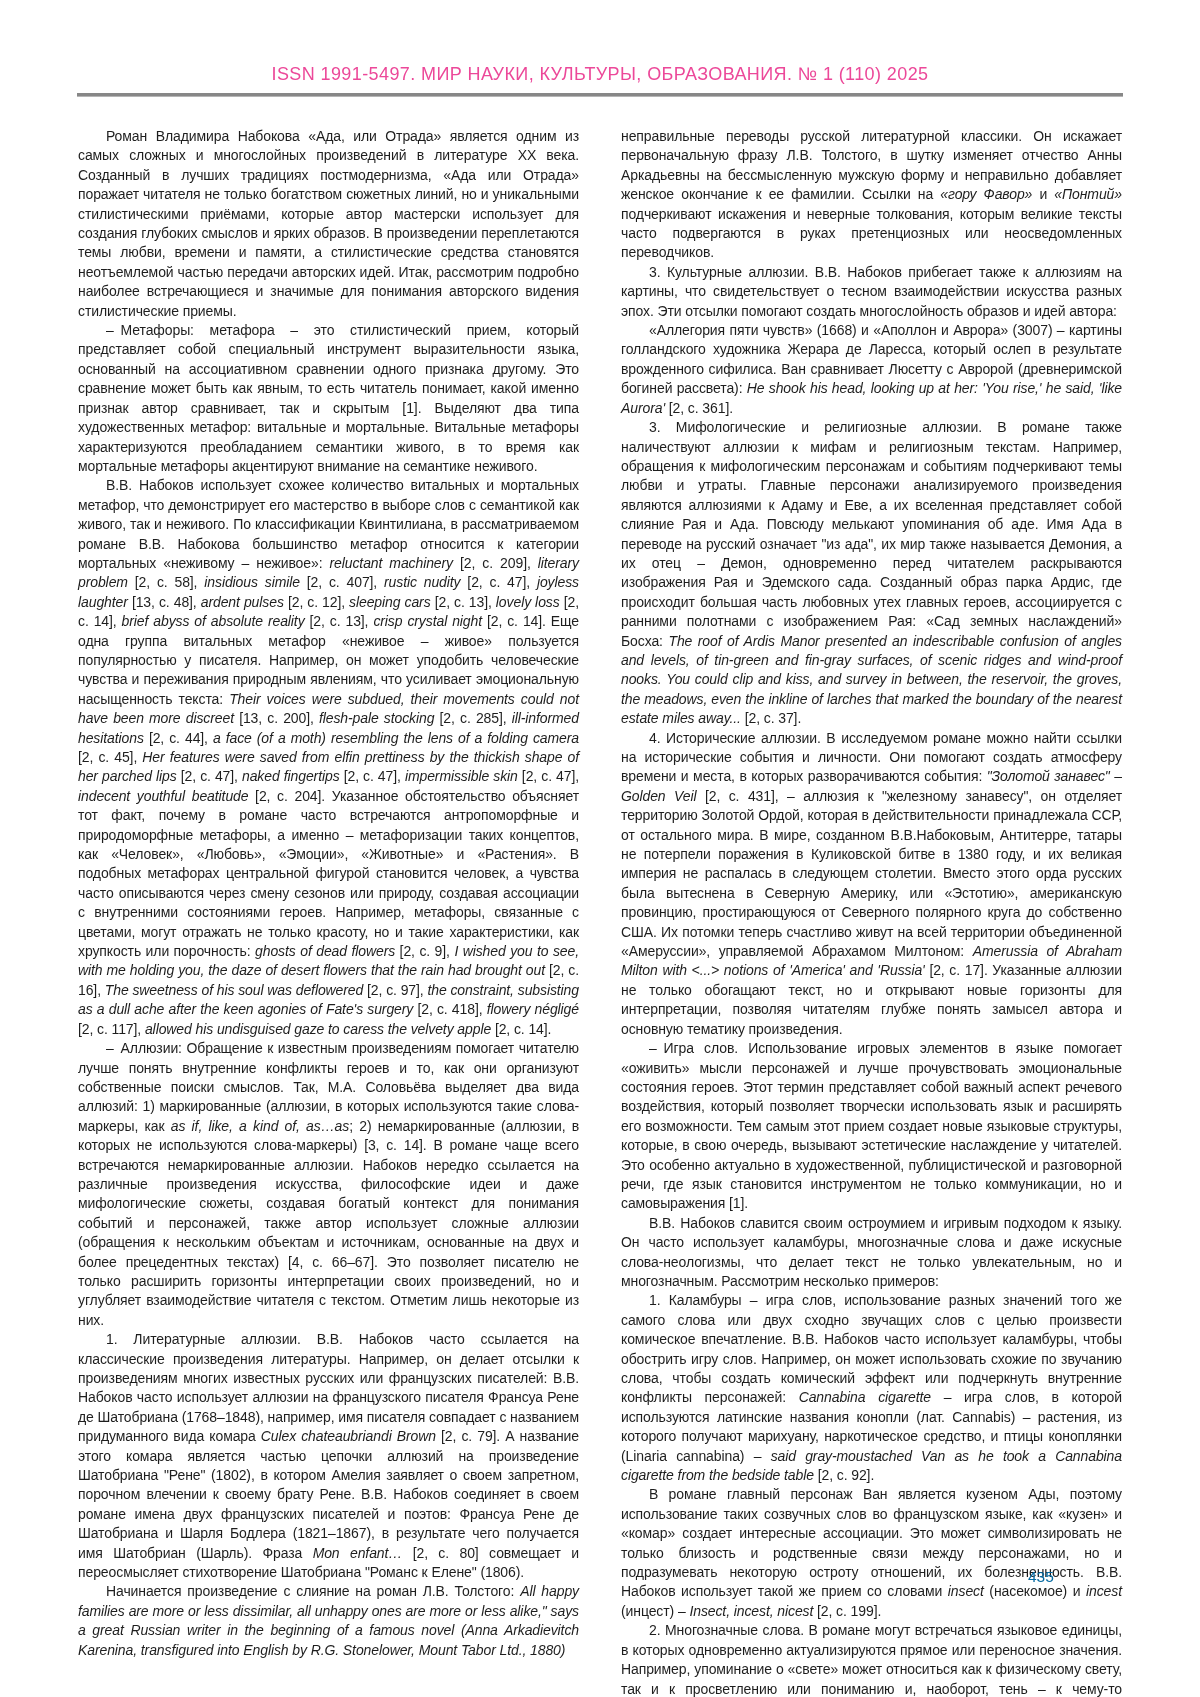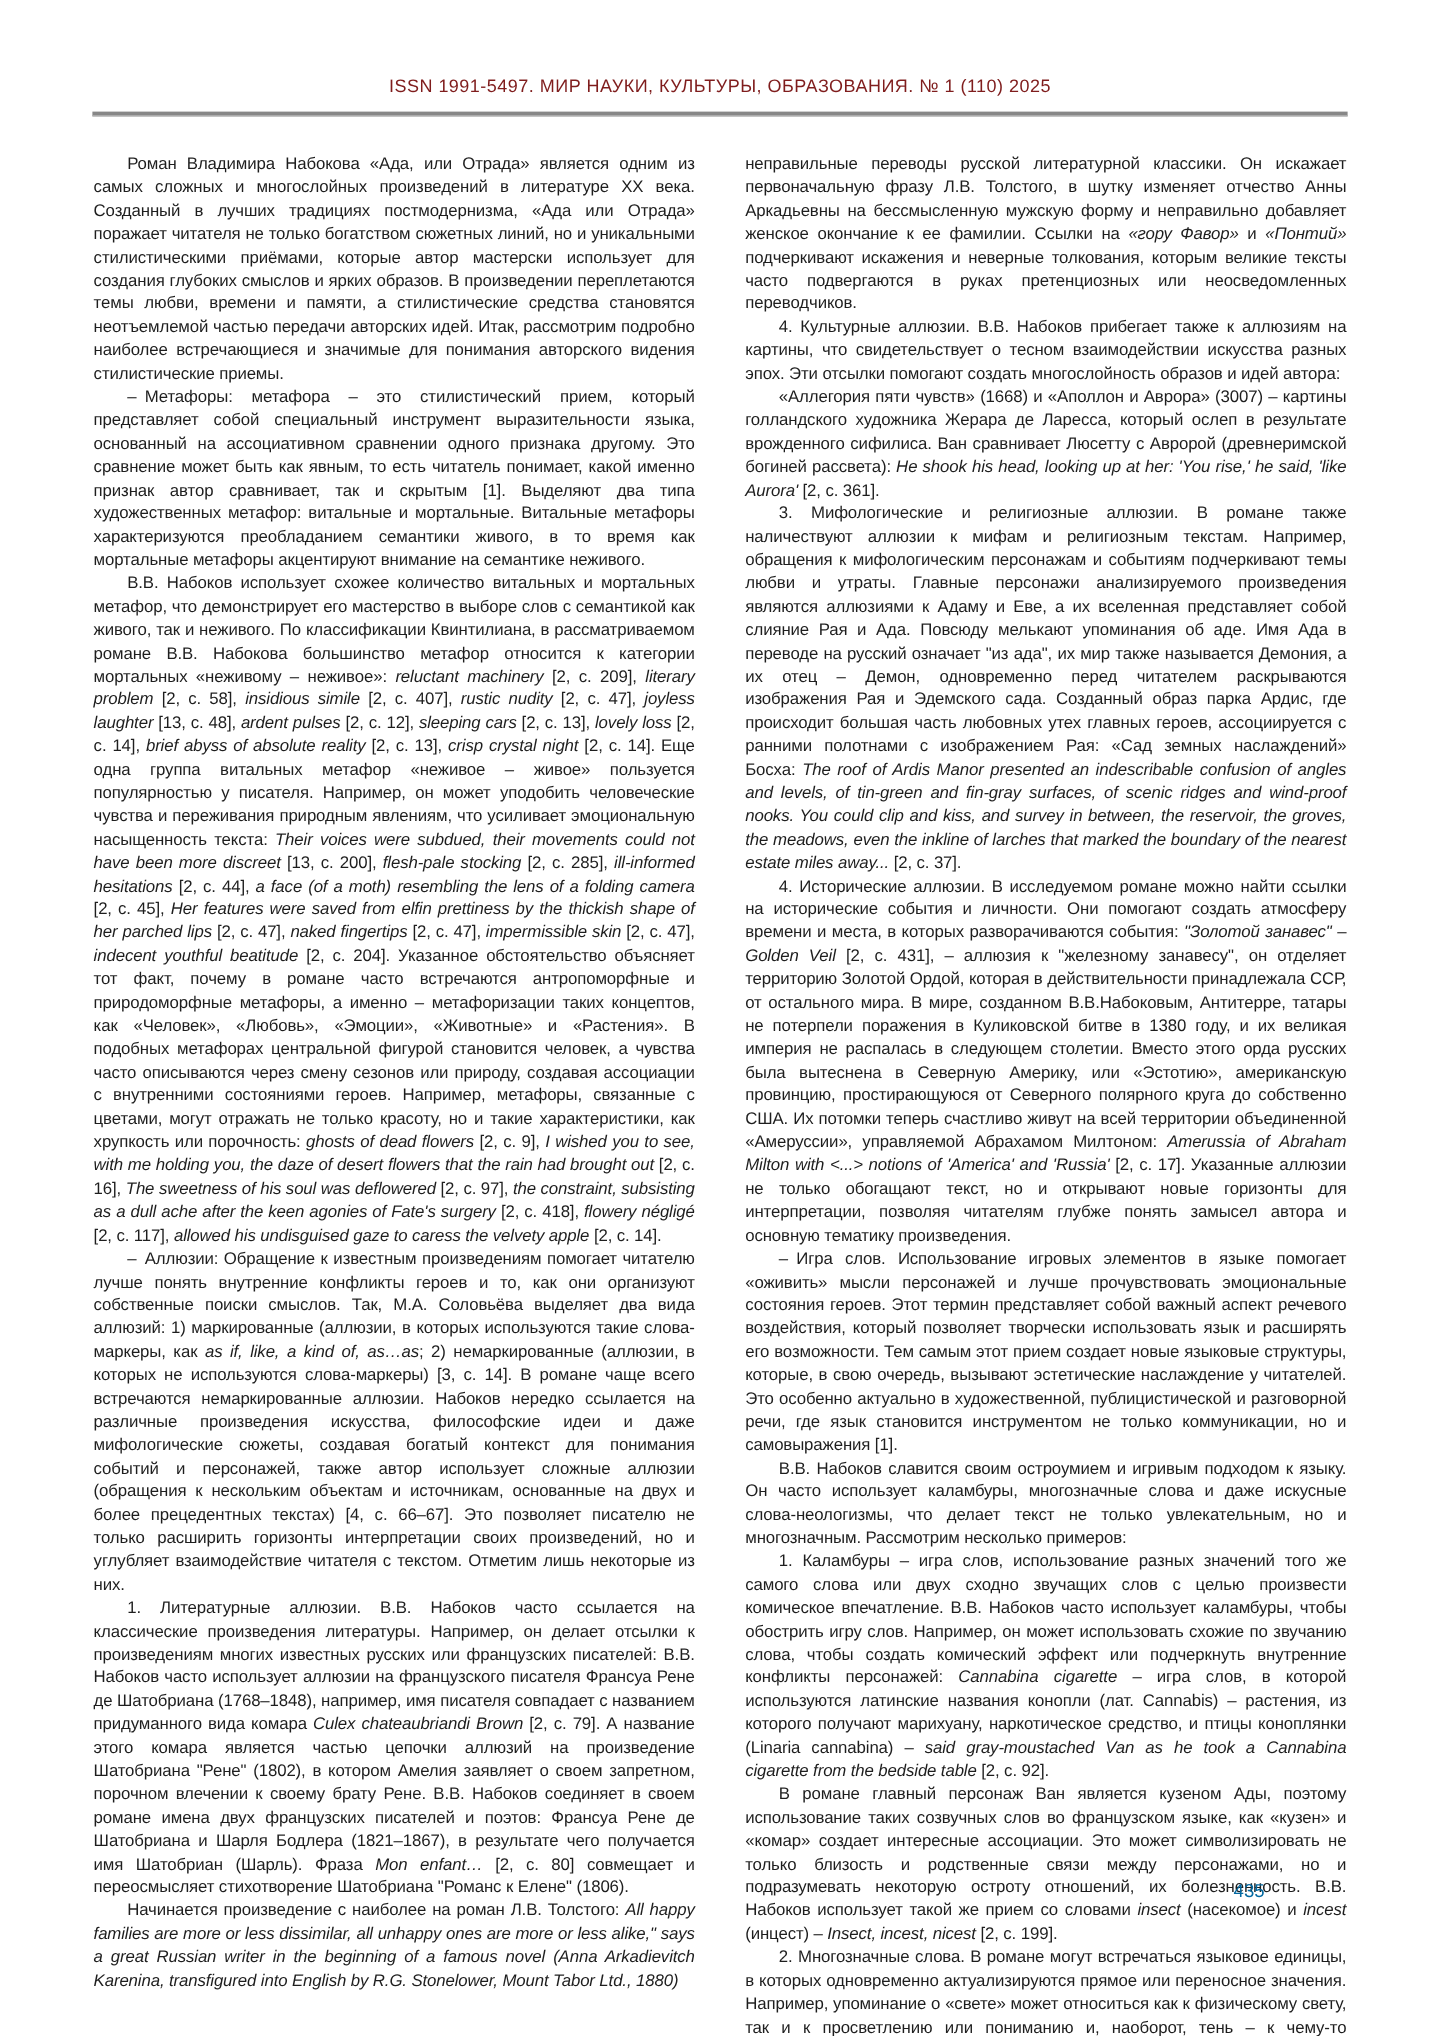--- a/index.html
+++ b/index.html
@@ -18,23 +18,23 @@
   .page {
     position: absolute;
     inset: 0;
   }
   .header-text {
     position: absolute;
     top: 64px;
     left: 0;
     width: 1200px;
     text-align: center;
-    font-size: 15px;
+    font-size: 18px;
     letter-spacing: 0.4px;
-    color: #7f1d1d;
+    color: #ec4899;
     white-space: nowrap;
   }
   .header-rule {
     position: absolute;
     top: 93px;
     left: 77px;
     width: 1046px;
     height: 3px;
     background: #878787;
     border-bottom: 1px solid #b5b5b5;
@@ -84,25 +84,25 @@
 
   <div class="header-rule"></div>
 
   <div class="columns">
     <div class="col">
         <p class="para"><span>Роман Владимира Набокова «Ада, или Отрада» является одним из самых сложных и многослойных произведений в литературе XX века. Созданный в лучших традициях постмодернизма, «Ада или Отрада» поражает читателя не только богатством сюжетных линий, но и уникальными стилистическими приёмами, которые автор мастерски использует для создания глубоких смыслов и ярких образов. В произведении переплетаются темы любви, времени и памяти, а стилистические средства становятся неотъемлемой частью передачи авторских идей. Итак, рассмотрим подробно наиболее встречающиеся и значимые для понимания авторского видения стилистические приемы.</span></p>
         <p class="para"><span>– Метафоры: метафора – это стилистический прием, который представляет собой специальный инструмент выразительности языка, основанный на ассоциативном сравнении одного признака другому. Это сравнение может быть как явным, то есть читатель понимает, какой именно признак автор сравнивает, так и скрытым [1]. Выделяют два типа художественных метафор: витальные и мортальные. Витальные метафоры характеризуются преобладанием семантики живого, в то время как мортальные метафоры акцентируют внимание на семантике неживого.</span></p>
         <p class="para"><span>В.В. Набоков использует схожее количество витальных и мортальных метафор, что демонстрирует его мастерство в выборе слов с семантикой как живого, так и неживого. По классификации Квинтилиана, в рассматриваемом романе В.В. Набокова большинство метафор относится к категории мортальных «неживому – неживое»: </span><em>reluctant machinery</em><span> [2, с. 209], </span><em>literary problem</em><span> [2, с. 58], </span><em>insidious simile</em><span> [2, с. 407], </span><em>rustic nudity</em><span> [2, с. 47], </span><em>joyless laughter</em><span> [13, с. 48], </span><em>ardent pulses</em><span> [2, с. 12], </span><em>sleeping cars</em><span> [2, с. 13], </span><em>lovely loss</em><span> [2, с. 14], </span><em>brief abyss of absolute reality</em><span> [2, с. 13], </span><em>crisp crystal night</em><span> [2, с. 14]. Еще одна группа витальных метафор «неживое – живое» пользуется популярностью у писателя. Например, он может уподобить человеческие чувства и переживания природным явлениям, что усиливает эмоциональную насыщенность текста: </span><em>Their voices were subdued, their movements could not have been more discreet</em><span> [13, с. 200], </span><em>flesh-pale stocking</em><span> [2, с. 285], </span><em>ill-informed hesitations</em><span> [2, с. 44], </span><em>a face (of a moth) resembling the lens of a folding camera</em><span> [2, с. 45], </span><em>Her features were saved from elfin prettiness by the thickish shape of her parched lips</em><span> [2, с. 47], </span><em>naked fingertips</em><span> [2, с. 47], </span><em>impermissible skin</em><span> [2, с. 47], </span><em>indecent youthful beatitude</em><span> [2, с. 204]. Указанное обстоятельство объясняет тот факт, почему в романе часто встречаются антропоморфные и природоморфные метафоры, а именно – метафоризации таких концептов, как «Человек», «Любовь», «Эмоции», «Животные» и «Растения». В подобных метафорах центральной фигурой становится человек, а чувства часто описываются через смену сезонов или природу, создавая ассоциации с внутренними состояниями героев. Например, метафоры, связанные с цветами, могут отражать не только красоту, но и такие характеристики, как хрупкость или порочность: </span><em>ghosts of dead flowers</em><span> [2, с. 9], </span><em>I wished you to see, with me holding you, the daze of desert flowers that the rain had brought out</em><span> [2, с. 16], </span><em>The sweetness of his soul was deflowered</em><span> [2, с. 97], </span><em>the constraint, subsisting as a dull ache after the keen agonies of Fate's surgery</em><span> [2, с. 418], </span><em>flowery négligé</em><span> [2, с. 117], </span><em>allowed his undisguised gaze to caress the velvety apple</em><span> [2, с. 14].</span></p>
         <p class="para"><span>– Аллюзии: Обращение к известным произведениям помогает читателю лучше понять внутренние конфликты героев и то, как они организуют собственные поиски смыслов. Так, М.А. Соловьёва выделяет два вида аллюзий: 1) маркированные (аллюзии, в которых используются такие слова-маркеры, как </span><em>as if, like, a kind of, as…as</em><span>; 2) немаркированные (аллюзии, в которых не используются слова-маркеры) [3, с. 14]. В романе чаще всего встречаются немаркированные аллюзии. Набоков нередко ссылается на различные произведения искусства, философские идеи и даже мифологические сюжеты, создавая богатый контекст для понимания событий и персонажей, также автор использует сложные аллюзии (обращения к нескольким объектам и источникам, основанные на двух и более прецедентных текстах) [4, с. 66–67]. Это позволяет писателю не только расширить горизонты интерпретации своих произведений, но и углубляет взаимодействие читателя с текстом. Отметим лишь некоторые из них.</span></p>
         <p class="para"><span>1. Литературные аллюзии. В.В. Набоков часто ссылается на классические произведения литературы. Например, он делает отсылки к произведениям многих известных русских или французских писателей: В.В. Набоков часто использует аллюзии на французского писателя Франсуа Рене де Шатобриана (1768–1848), например, имя писателя совпадает с названием придуманного вида комара </span><em>Culex chateaubriandi Brown</em><span> [2, с. 79]. А название этого комара является частью цепочки аллюзий на произведение Шатобриана "Рене" (1802), в котором Амелия заявляет о своем запретном, порочном влечении к своему брату Рене. В.В. Набоков соединяет в своем романе имена двух французских писателей и поэтов: Франсуа Рене де Шатобриана и Шарля Бодлера (1821–1867), в результате чего получается имя Шатобриан (Шарль). Фраза </span><em>Mon enfant…</em><span> [2, с. 80] совмещает и переосмысляет стихотворение Шатобриана "Романс к Елене" (1806).</span></p>
-        <p class="para"><span>Начинается произведение с наиболее на роман Л.В. Толстого: </span><em>All happy families are more or less dissimilar, all unhappy ones are more or less alike," says a great Russian writer in the beginning of a famous novel (Anna Arkadievitch Karenina, transfigured into English by R.G. Stonelower, Mount Tabor Ltd., 1880)</em></p>
+        <p class="para"><span>Начинается произведение с слияние на роман Л.В. Толстого: </span><em>All happy families are more or less dissimilar, all unhappy ones are more or less alike," says a great Russian writer in the beginning of a famous novel (Anna Arkadievitch Karenina, transfigured into English by R.G. Stonelower, Mount Tabor Ltd., 1880)</em></p>
       </div>
     <div class="col">
         <p class="para flush"><span>неправильные переводы русской литературной классики. Он искажает первоначальную фразу Л.В. Толстого, в шутку изменяет отчество Анны Аркадьевны на бессмысленную мужскую форму и неправильно добавляет женское окончание к ее фамилии. Ссылки на </span><em>«гору Фавор»</em><span> и </span><em>«Понтий»</em><span> подчеркивают искажения и неверные толкования, которым великие тексты часто подвергаются в руках претенциозных или неосведомленных переводчиков.</span></p>
-        <p class="para"><span>4. Культурные аллюзии. В.В. Набоков прибегает также к аллюзиям на картины, что свидетельствует о тесном взаимодействии искусства разных эпох. Эти отсылки помогают создать многослойность образов и идей автора:</span></p>
+        <p class="para"><span>3. Культурные аллюзии. В.В. Набоков прибегает также к аллюзиям на картины, что свидетельствует о тесном взаимодействии искусства разных эпох. Эти отсылки помогают создать многослойность образов и идей автора:</span></p>
         <p class="para"><span>«Аллегория пяти чувств» (1668) и «Аполлон и Аврора» (3007) – картины голландского художника Жерара де Ларесса, который ослеп в результате врожденного сифилиса. Ван сравнивает Люсетту с Авророй (древнеримской богиней рассвета): </span><em>He shook his head, looking up at her: 'You rise,' he said, 'like Aurora'</em><span> [2, с. 361].</span></p>
         <p class="para"><span>3. Мифологические и религиозные аллюзии. В романе также наличествуют аллюзии к мифам и религиозным текстам. Например, обращения к мифологическим персонажам и событиям подчеркивают темы любви и утраты. Главные персонажи анализируемого произведения являются аллюзиями к Адаму и Еве, а их вселенная представляет собой слияние Рая и Ада. Повсюду мелькают упоминания об аде. Имя Ада в переводе на русский означает "из ада", их мир также называется Демония, а их отец – Демон, одновременно перед читателем раскрываются изображения Рая и Эдемского сада. Созданный образ парка Ардис, где происходит большая часть любовных утех главных героев, ассоциируется с ранними полотнами с изображением Рая: «Сад земных наслаждений» Босха: </span><em>The roof of Ardis Manor presented an indescribable confusion of angles and levels, of tin-green and fin-gray surfaces, of scenic ridges and wind-proof nooks. You could clip and kiss, and survey in between, the reservoir, the groves, the meadows, even the inkline of larches that marked the boundary of the nearest estate miles away...</em><span> [2, с. 37].</span></p>
         <p class="para"><span>4. Исторические аллюзии. В исследуемом романе можно найти ссылки на исторические события и личности. Они помогают создать атмосферу времени и места, в которых разворачиваются события: </span><em>"Золотой занавес"</em><span> – </span><em>Golden Veil</em><span> [2, с. 431], – аллюзия к "железному занавесу", он отделяет территорию Золотой Ордой, которая в действительности принадлежала ССР, от остального мира. В мире, созданном В.В.Набоковым, Антитерре, татары не потерпели поражения в Куликовской битве в 1380 году, и их великая империя не распалась в следующем столетии. Вместо этого орда русских была вытеснена в Северную Америку, или «Эстотию», американскую провинцию, простирающуюся от Северного полярного круга до собственно США. Их потомки теперь счастливо живут на всей территории объединенной «Амеруссии», управляемой Абрахамом Милтоном: </span><em>Amerussia of Abraham Milton with &lt;...&gt; notions of 'America' and 'Russia'</em><span> [2, с. 17]. Указанные аллюзии не только обогащают текст, но и открывают новые горизонты для интерпретации, позволяя читателям глубже понять замысел автора и основную тематику произведения.</span></p>
         <p class="para"><span>– Игра слов. Использование игровых элементов в языке помогает «оживить» мысли персонажей и лучше прочувствовать эмоциональные состояния героев. Этот термин представляет собой важный аспект речевого воздействия, который позволяет творчески использовать язык и расширять его возможности. Тем самым этот прием создает новые языковые структуры, которые, в свою очередь, вызывают эстетические наслаждение у читателей. Это особенно актуально в художественной, публицистической и разговорной речи, где язык становится инструментом не только коммуникации, но и самовыражения [1].</span></p>
         <p class="para"><span>В.В. Набоков славится своим остроумием и игривым подходом к языку. Он часто использует каламбуры, многозначные слова и даже искусные слова-неологизмы, что делает текст не только увлекательным, но и многозначным. Рассмотрим несколько примеров:</span></p>
         <p class="para"><span>1. Каламбуры – игра слов, использование разных значений того же самого слова или двух сходно звучащих слов с целью произвести комическое впечатление. В.В. Набоков часто использует каламбуры, чтобы обострить игру слов. Например, он может использовать схожие по звучанию слова, чтобы создать комический эффект или подчеркнуть внутренние конфликты персонажей: </span><em>Cannabina cigarette</em><span> – игра слов, в которой используются латинские названия конопли (лат. Cannabis) – растения, из которого получают марихуану, наркотическое средство, и птицы коноплянки (Linaria cannabina) – </span><em>said gray-moustached Van as he took a Cannabina cigarette from the bedside table</em><span> [2, с. 92].</span></p>
         <p class="para"><span>В романе главный персонаж Ван является кузеном Ады, поэтому использование таких созвучных слов во французском языке, как «кузен» и «комар» создает интересные ассоциации. Это может символизировать не только близость и родственные связи между персонажами, но и подразумевать некоторую остроту отношений, их болезненность. В.В. Набоков использует такой же прием со словами </span><em>insect</em><span> (насекомое) и </span><em>incest</em><span> (инцест) – </span><em>Insect, incest, nicest</em><span> [2, с. 199].</span></p>
         <p class="para"><span>2. Многозначные слова. В романе могут встречаться языковое единицы, в которых одновременно актуализируются прямое или переносное значения. Например, упоминание о «свете» может относиться как к физическому свету, так и к просветлению или пониманию и, наоборот, тень – к чему-то зловещему, порочному или тайному. Это позволяет читателю воспринимать текст на разных уровнях: </span></p>
       </div>
   </div>

